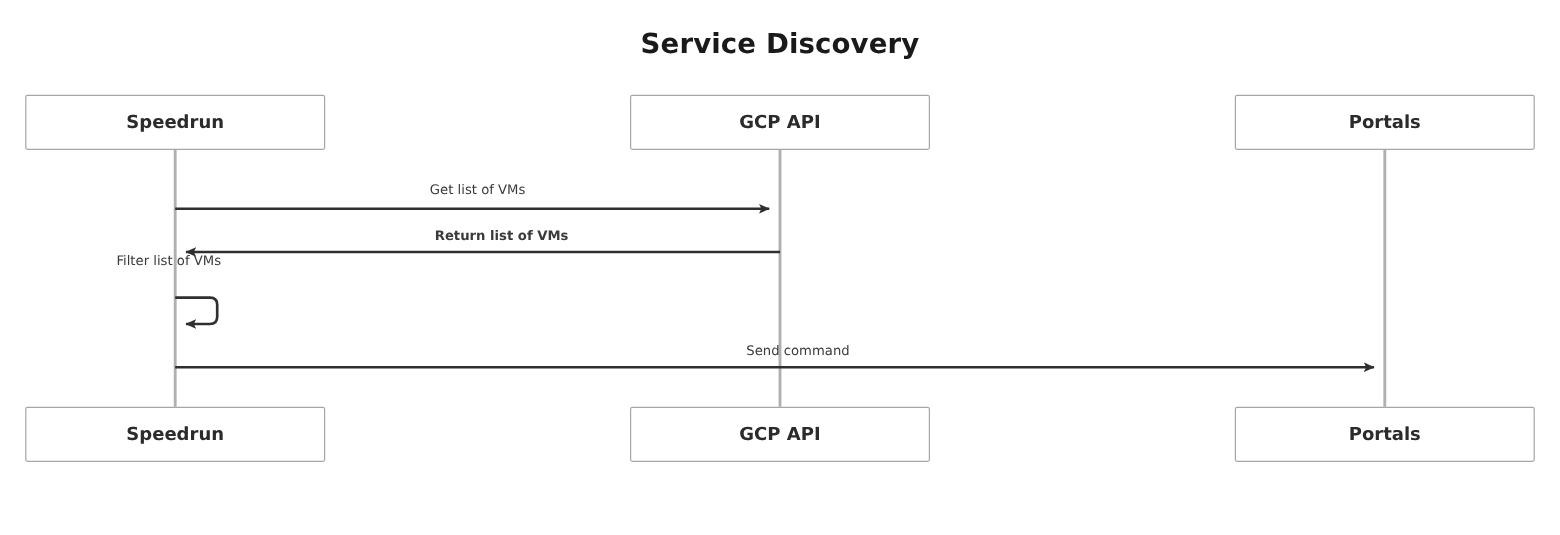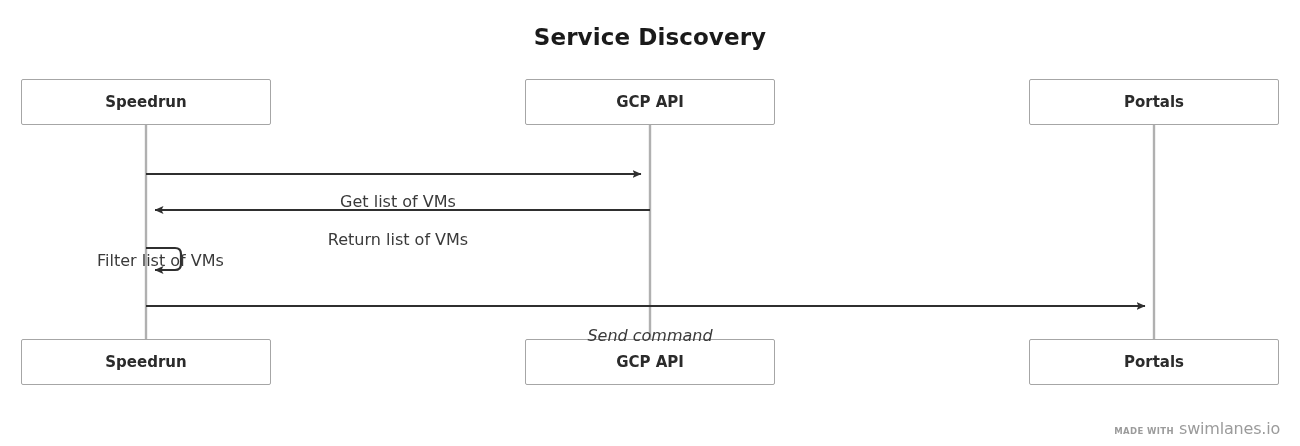--- a/index.html
+++ b/index.html
@@ -42,25 +42,24 @@
     display: flex;
     align-items: center;
     justify-content: center;
     font-size: 15px;
     font-weight: bold;
     color: #2b2b2b;
     z-index: 3;
   }
   .msg-label {
     position: absolute;
-    font-size: 16px;
+    font-size: 11px;
     color: #3a3a3a;
     white-space: nowrap;
     z-index: 4;
-    margin-top: 40px;
   }
   .msg-label.centered {
     text-align: center;
     transform: translateX(-50%);
   }
   .svg-layer {
     position: absolute;
     left: 0;
     top: 0;
     width: 1300px;
@@ -138,24 +137,20 @@
   </div>
   <div class="participant-box" style="left:525px; top:339px; width:250px; height:46px;">
     <span>GCP API</span>
   </div>
   <div class="participant-box" style="left:1029px; top:339px; width:250px; height:46px;">
     <span>Portals</span>
   </div>
 
   <div class="msg-label centered" style="left:398px; top:152px;">Get list of VMs</div>
 
-  <div class="msg-label centered" style="left:398px; top:190px;">Return list of VMs</div>
+  <div class="msg-label centered" style="left:418px; top:190px;font-weight:bold;">Return list of VMs</div>
 
   <div class="msg-label" style="left:97px; top:211px;">Filter list of VMs</div>
 
-  <div class="msg-label centered" style="left:650px; top:286px;font-style:italic;">Send command</div>
+  <div class="msg-label centered" style="left:665px; top:286px;">Send command</div>
 
-  <div class="footer-watermark">
-    <span class="footer-made-with">Made with</span>
-    <span class="footer-brand">swimlanes.io</span>
-  </div>
 
 </div>
 
 </body></html>

